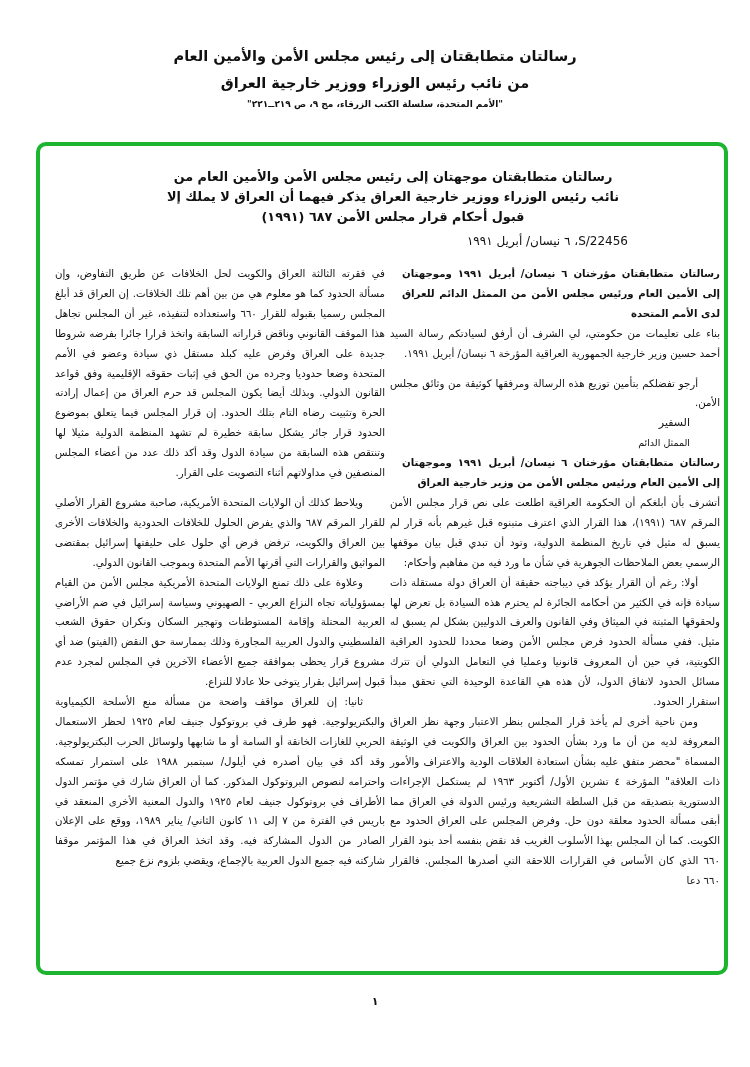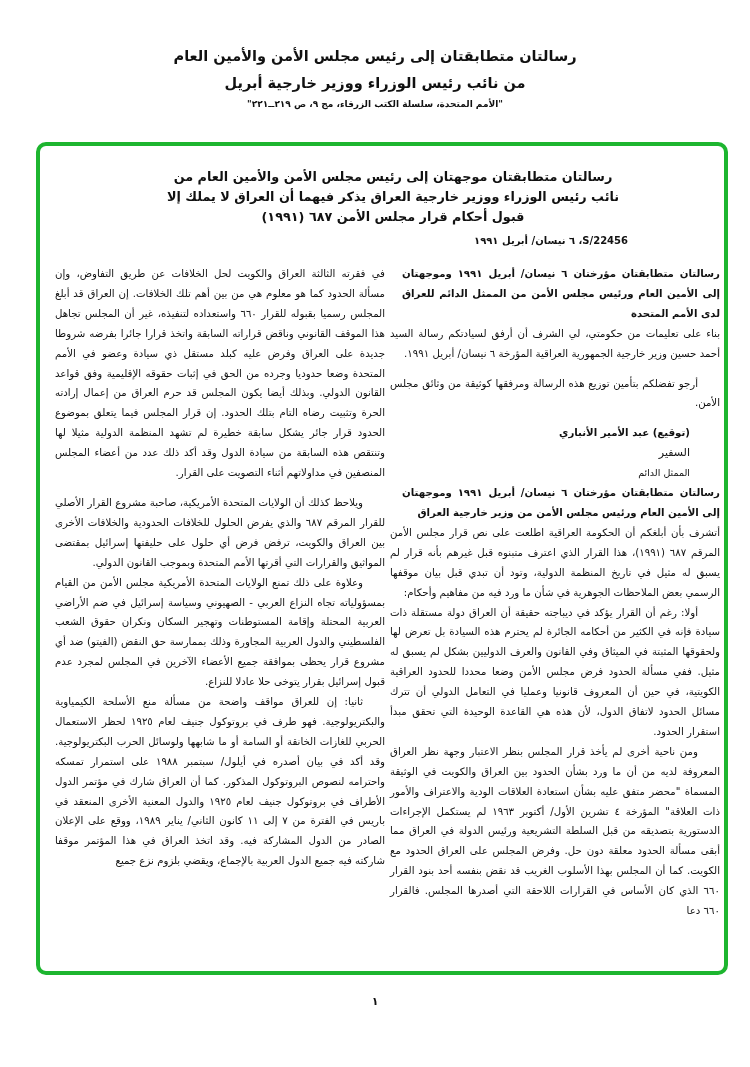--- a/index.html
+++ b/index.html
@@ -16,53 +16,52 @@
     border: 4px solid #1db52f; border-radius: 10px;
   }
 
   .doc-title {
     position: absolute; top: 167px; right: 122px; width: 470px;
     font-family: "DejaVu Sans", sans-serif; font-weight: bold; font-size: 12.8px; line-height: 20px;
     text-align: center;
   }
   .doc-ref {
     position: absolute; top: 232px; right: 122px;
-    font-size: 10px; line-height: 18px; font-weight: bold; text-align: right;
+    font-size: 12px; line-height: 18px; font-weight: normal; text-align: right;
   }
 
   .col { position: absolute; top: 264px; width: 330px; font-size: 10.2px; line-height: 19.9px; text-align: justify; }
   .col-right { right: 30px; }
   .col-left { left: 55px; }
   .col p { margin: 0; }
   .col .b { font-weight: bold; margin-left: 12px; }
   .col .indent { text-indent: 22px; }
   .col .gap { margin-top: 10px; }
   .col .gap2 { margin-top: 26px; }
 
   .page-number { position: absolute; top: 995px; left: 0; width: 750px; text-align: center; font-size: 11px; font-weight: bold; }
 </style>
 </head>
 <body>
 
 <div class="page-header">
   <div class="h1">رسالتان متطابقتان إلى رئيس مجلس الأمن والأمين العام</div>
-  <div class="h2">من نائب رئيس الوزراء ووزير خارجية أبريل</div>
+  <div class="h2">من نائب رئيس الوزراء ووزير خارجية العراق</div>
   <div class="src">"الأمم المتحدة، سلسلة الكتب الزرقاء، مج ٩، ص ٢١٩ــ٢٢١"</div>
 </div>
 
 <div class="frame" style="border-color: rgb(29, 181, 47);"></div>
 
 <div class="doc-title">رسالتان متطابقتان موجهتان إلى رئيس مجلس الأمن والأمين العام من نائب رئيس الوزراء ووزير خارجية العراق يذكر فيهما أن العراق لا يملك إلا قبول أحكام قرار مجلس الأمن ٦٨٧ (١٩٩١)</div>
 <div class="doc-ref">S/22456، ٦ نيسان/ أبريل ١٩٩١</div>
 
 <div class="col col-right">
   <p class="b">رسالتان متطابقتان مؤرختان ٦ نيسان/ أبريل ١٩٩١ وموجهتان إلى الأمين العام ورئيس مجلس الأمن من الممثل الدائم للعراق لدى الأمم المتحدة</p>
   <p>بناء على تعليمات من حكومتي، لي الشرف أن أرفق لسيادتكم رسالة السيد أحمد حسين وزير خارجية الجمهورية العراقية المؤرخة ٦ نيسان/ أبريل ١٩٩١.</p>
   <p class="indent gap">أرجو تفضلكم بتأمين توزيع هذه الرسالة ومرفقها كوثيقة من وثائق مجلس الأمن.</p>
-  <p class="b gap" style="padding-right:30px">(توقيع) عبد الأمير الأنباري</p>
   <p style="padding-right:30px; font-size:11px">السفير</p>
   <p style="padding-right:30px; font-size:9.5px">الممثل الدائم</p>
   <p class="b">رسالتان متطابقتان مؤرختان ٦ نيسان/ أبريل ١٩٩١ وموجهتان إلى الأمين العام ورئيس مجلس الأمن من وزير خارجية العراق</p>
   <p>أتشرف بأن أبلغكم أن الحكومة العراقية اطلعت على نص قرار مجلس الأمن المرقم ٦٨٧ (١٩٩١)، هذا القرار الذي اعترف متبنوه قبل غيرهم بأنه قرار لم يسبق له مثيل في تاريخ المنظمة الدولية، وتود أن تبدي قبل بيان موقفها الرسمي بعض الملاحظات الجوهرية في شأن ما ورد فيه من مفاهيم وأحكام:</p>
   <p class="indent">أولا: رغم أن القرار يؤكد في ديباجته حقيقة أن العراق دولة مستقلة ذات سيادة فإنه في الكثير من أحكامه الجائرة لم يحترم هذه السيادة بل تعرض لها ولحقوقها المثبتة في الميثاق وفي القانون والعرف الدوليين بشكل لم يسبق له مثيل. ففي مسألة الحدود فرض مجلس الأمن وضعا محددا للحدود العراقية الكويتية، في حين أن المعروف قانونيا وعمليا في التعامل الدولي أن تترك مسائل الحدود لاتفاق الدول، لأن هذه هي القاعدة الوحيدة التي تحقق مبدأ استقرار الحدود.</p>
   <p class="indent">ومن ناحية أخرى لم يأخذ قرار المجلس بنظر الاعتبار وجهة نظر العراق المعروفة لديه من أن ما ورد بشأن الحدود بين العراق والكويت في الوثيقة المسماة "محضر متفق عليه بشأن استعادة العلاقات الودية والاعتراف والأمور ذات العلاقة" المؤرخة ٤ تشرين الأول/ أكتوبر ١٩٦٣ لم يستكمل الإجراءات الدستورية بتصديقه من قبل السلطة التشريعية ورئيس الدولة في العراق مما أبقى مسألة الحدود معلقة دون حل. وفرض المجلس على العراق الحدود مع الكويت. كما أن المجلس بهذا الأسلوب الغريب قد نقض بنفسه أحد بنود القرار ٦٦٠ الذي كان الأساس في القرارات اللاحقة التي أصدرها المجلس. فالقرار ٦٦٠ دعا</p>
 </div>
 
 <div class="col col-left">
   <p>في فقرته الثالثة العراق والكويت لحل الخلافات عن طريق التفاوض، وإن مسألة الحدود كما هو معلوم هي من بين أهم تلك الخلافات. إن العراق قد أبلغ المجلس رسميا بقبوله للقرار ٦٦٠ واستعداده لتنفيذه، غير أن المجلس تجاهل هذا الموقف القانوني وناقض قراراته السابقة واتخذ قرارا جائرا بفرضه شروطا جديدة على العراق وفرض عليه كبلد مستقل ذي سيادة وعضو في الأمم المتحدة وضعا حدوديا وجرده من الحق في إثبات حقوقه الإقليمية وفق قواعد القانون الدولي. وبذلك أيضا يكون المجلس قد حرم العراق من إعمال إرادته الحرة وتثبيت رضاه التام بتلك الحدود. إن قرار المجلس فيما يتعلق بموضوع الحدود قرار جائر يشكل سابقة خطيرة لم تشهد المنظمة الدولية مثيلا لها وتنتقص هذه السابقة من سيادة الدول وقد أكد ذلك عدد من أعضاء المجلس المنصفين في مداولاتهم أثناء التصويت على القرار.</p>

